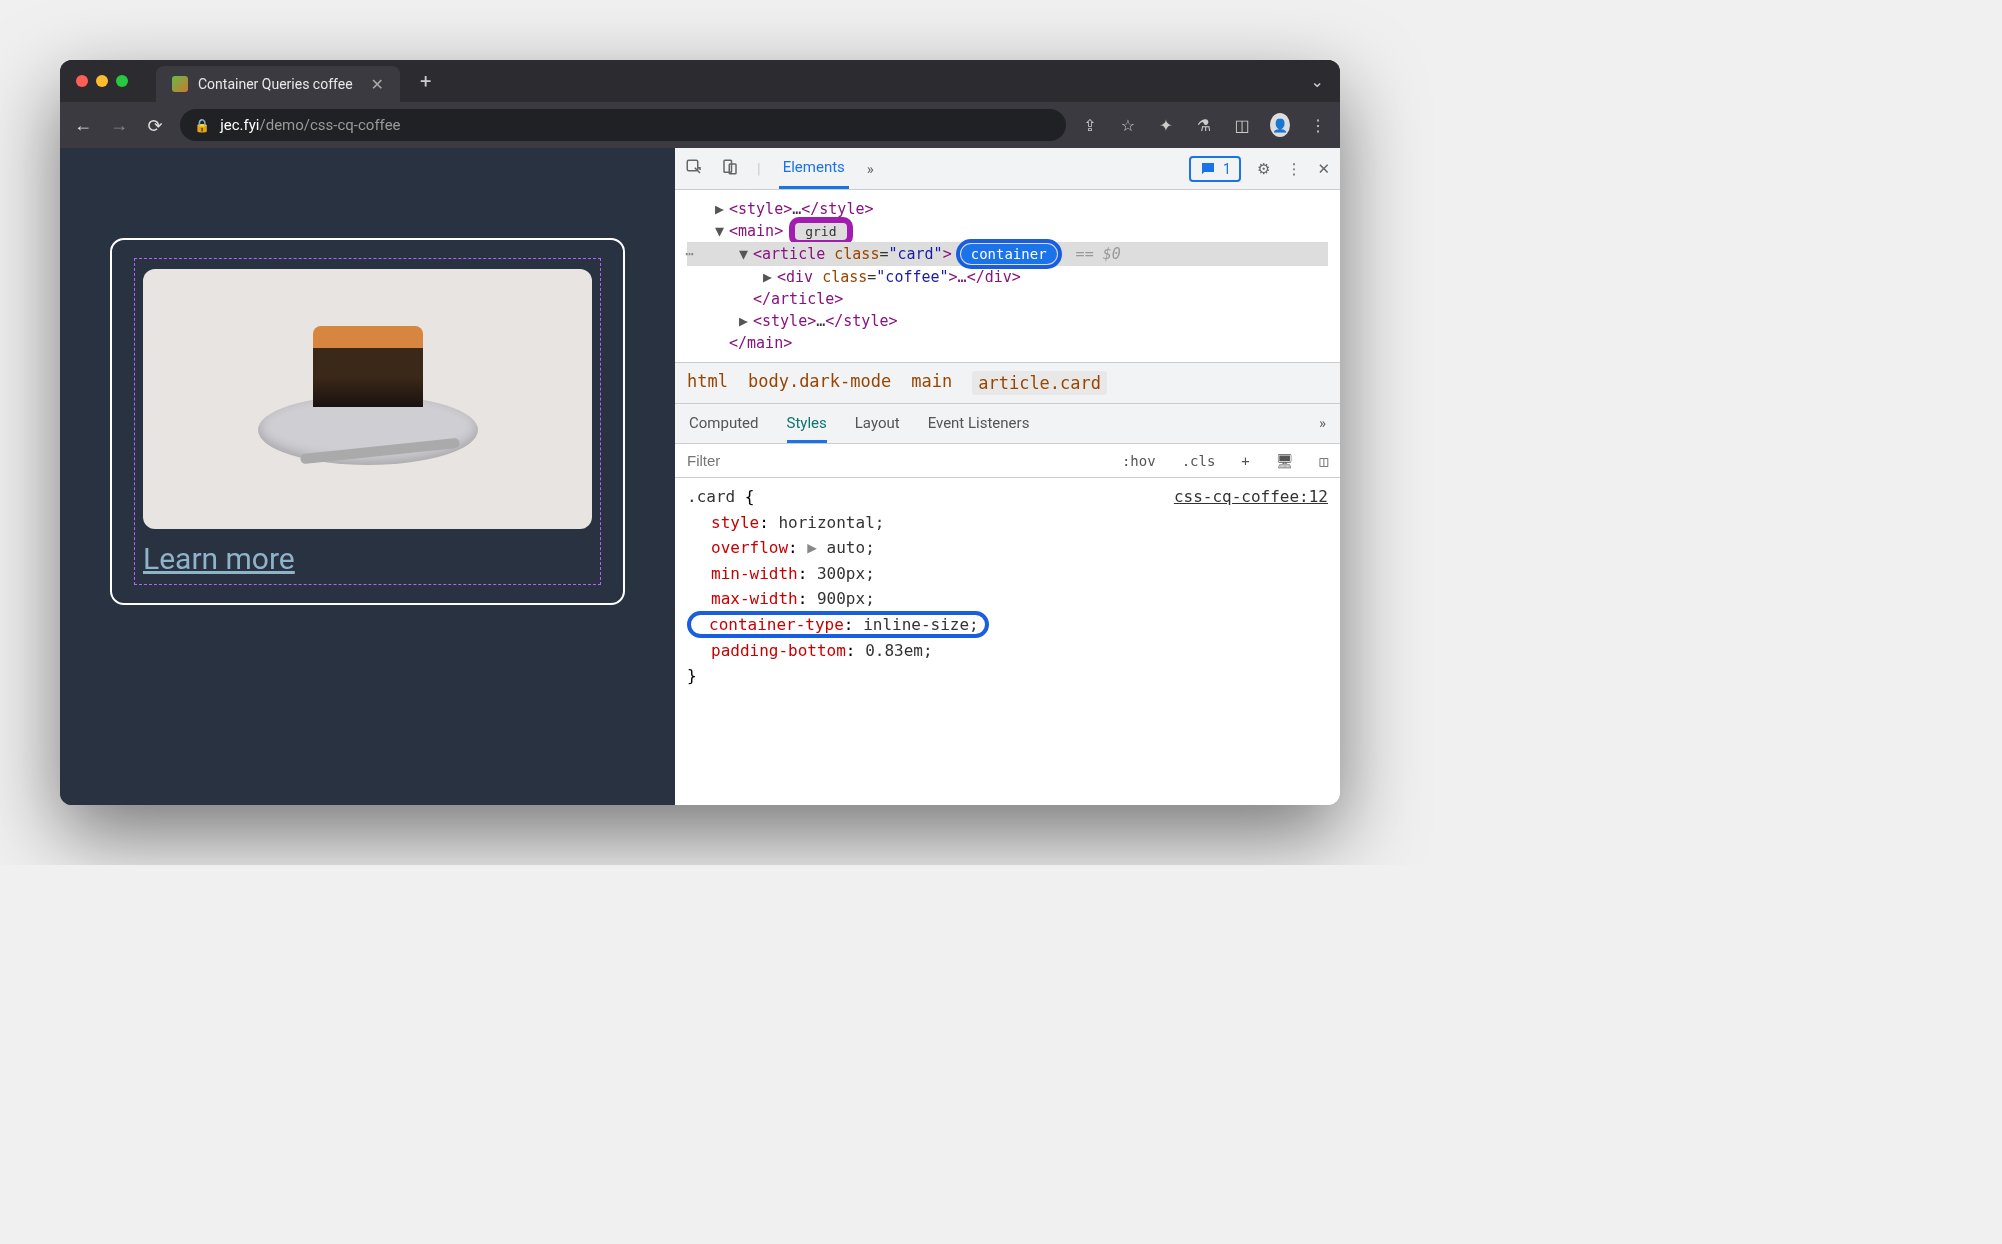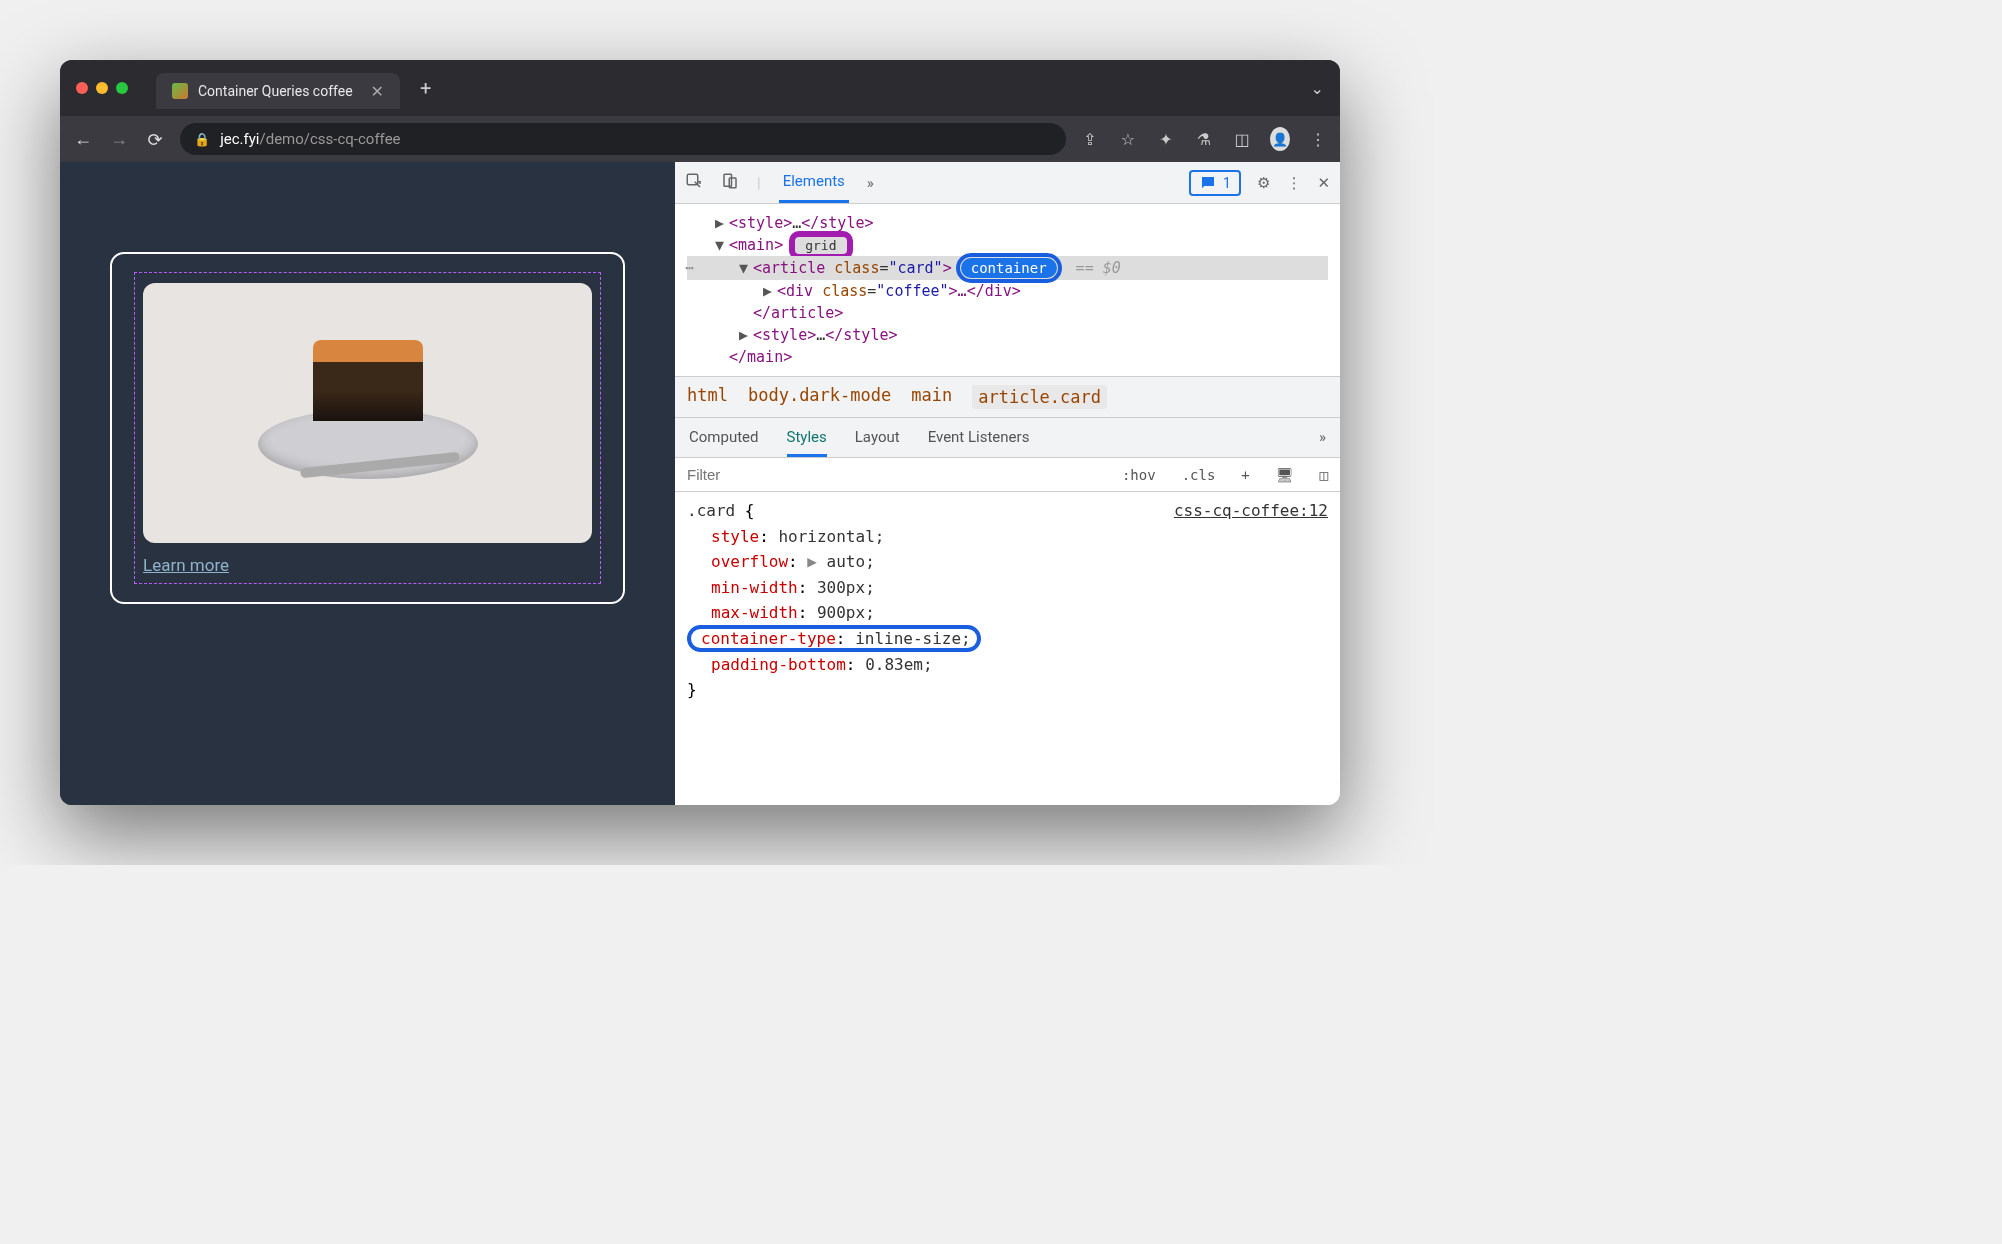--- a/index.html
+++ b/index.html
@@ -12,21 +12,21 @@
       width: 1280px;
       height: 745px;
       background: #2b2b30;
       border-radius: 12px;
       overflow: hidden;
       box-shadow: 0 30px 80px rgba(0,0,0,0.5);
       display: flex;
       flex-direction: column;
     }
     .titlebar {
-      height: 56px;
+      height: 42px;
       background: #2b2b30;
       display: flex;
       align-items: center;
       padding: 0 16px;
       gap: 8px;
     }
     .traffic { display: flex; gap: 8px; margin-right: 20px; }
     .dot { width: 12px; height: 12px; border-radius: 50%; }
     .dot.red { background: #ff5f57; }
     .dot.yellow { background: #febc2e; }
@@ -114,21 +114,21 @@
       position:absolute; left:50%; top:45%; transform:translate(-50%,-50%);
       width:110px; height:120px;
       background: linear-gradient(#3a2818 30%, #1a1210 60%, transparent 60%);
       border-radius: 8px 8px 50% 50% / 8px 8px 30% 30%;
       border-top: 22px solid #d8853f;
     }
     .spoon {
       position:absolute; left:35%; top:68%; width:160px; height:10px;
       background:#aaa; border-radius:5px; transform:rotate(-6deg);
     }
-    .learn { color:#8fb3c9; font-size:17px; text-decoration:underline; margin-top:12px; display:inline-block; }
+    .learn { color:#8fb3c9; font-size:30px; text-decoration:underline; margin-top:12px; display:inline-block; }
 
     .devtools {
       flex:1;
       background:#f1f3f4;
       display:flex;
       flex-direction:column;
       font-size:15px;
     }
     .dt-tabs {
       height:42px;
@@ -345,20 +345,20 @@
         </div>
       </div>
 
       <div class="css-rule">
         <span class="css-link">css-cq-coffee:12</span>
         <div><span class="sel-name">.card</span><span> {</span></div>
         <div><span class="prop">style</span>: <span class="val">horizontal;</span></div>
         <div><span class="prop">overflow</span>: <span class="shorthand-arrow">▶ </span><span class="val">auto;</span></div>
         <div><span class="prop">min-width</span>: <span class="val">300px;</span></div>
         <div><span class="prop">max-width</span>: <span class="val">900px;</span></div>
-        <div><span class="highlight-circle"><span class="prop" style="margin-left:4px">container-type</span>: <span class="val">inline-size;</span></span></div>
+        <div><span class="highlight-circle"><span class="prop" style="margin-left:12px">container-type</span>: <span class="val">inline-size;</span></span></div>
         <div><span class="prop">padding-bottom</span>: <span class="val">0.83em;</span></div>
         <div><span>}</span></div>
       </div>
 
     </div>
   </div>
 </div>
 
 </body></html>

